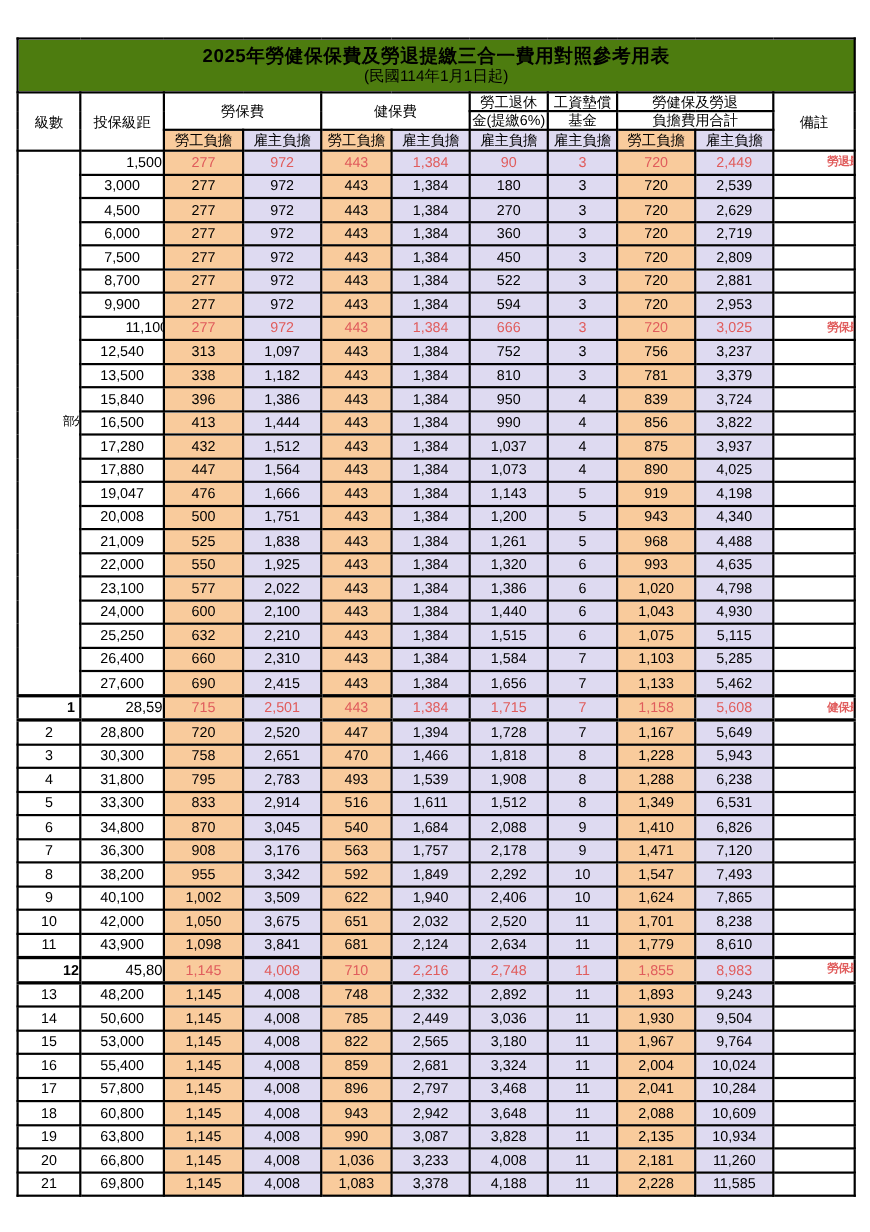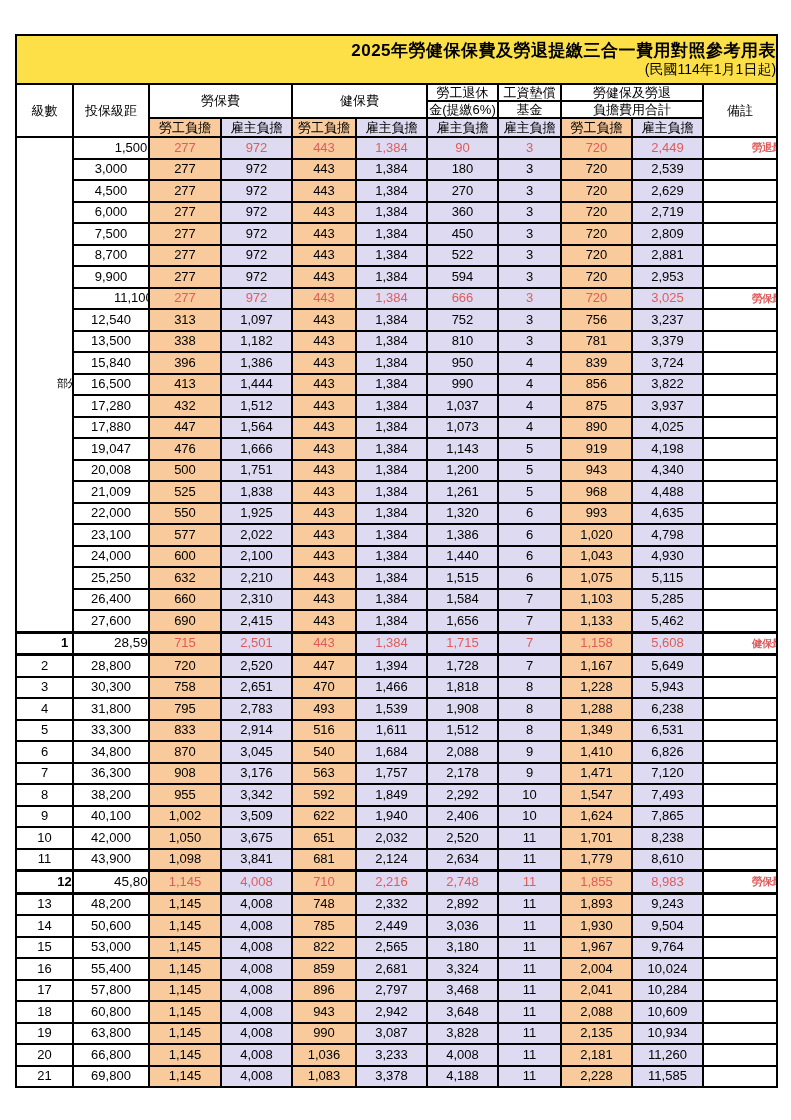--- a/index.html
+++ b/index.html
@@ -12,21 +12,21 @@
   td{
     border:2px solid #000;padding:0;text-align:center;vertical-align:middle;
     white-space:nowrap;overflow:hidden;font-size:13px;line-height:1.05;
   }
   
   col.c-lv{width:57px;}  col.c-br{width:76px;}
   col.c1{width:72px;} col.c2{width:71px;} col.c3{width:64px;} col.c4{width:71px;}
   col.c5{width:71px;} col.c6{width:63px;} col.c7{width:71px;} col.c8{width:71px;}
   col.c-rm{width:74px;}
   
-  .title-cell{height:47px;border-bottom:2px solid #000;background:#fde047;text-align:right;}
+  .title-cell{height:47px;border-bottom:2px solid #000;background:#4d7c0f;}
   .t1{font-size:17px;font-weight:bold;letter-spacing:.5px;}
   .t2{font-size:14px;font-weight:normal;margin-top:2px;}
   
   .hrow td{height:15px;font-size:13px;}
   .hsub td{height:17px;font-size:13px;}
   td.emp{background:#f9cb9c;}
   td.er{background:#dedaf1;}
   
   tbody td{height:19.5px;}
   td.lv{background:#fff;}

